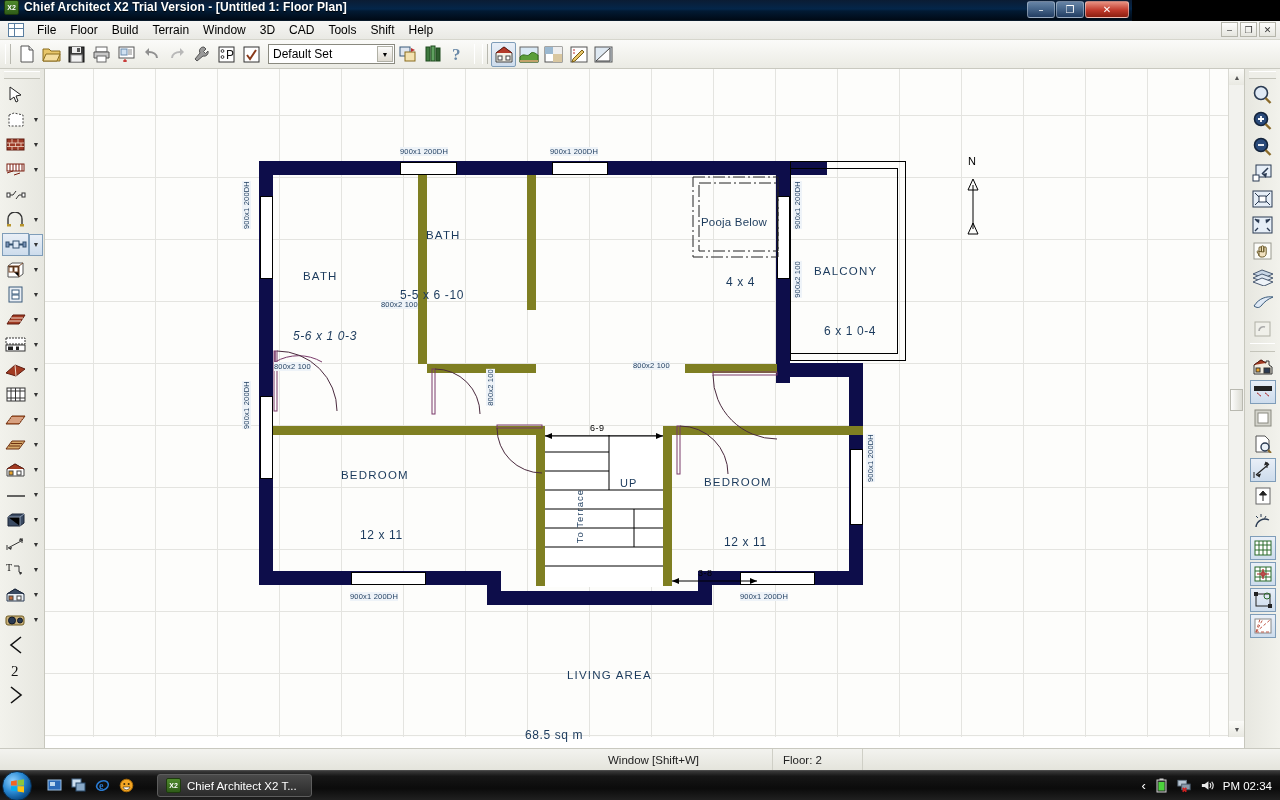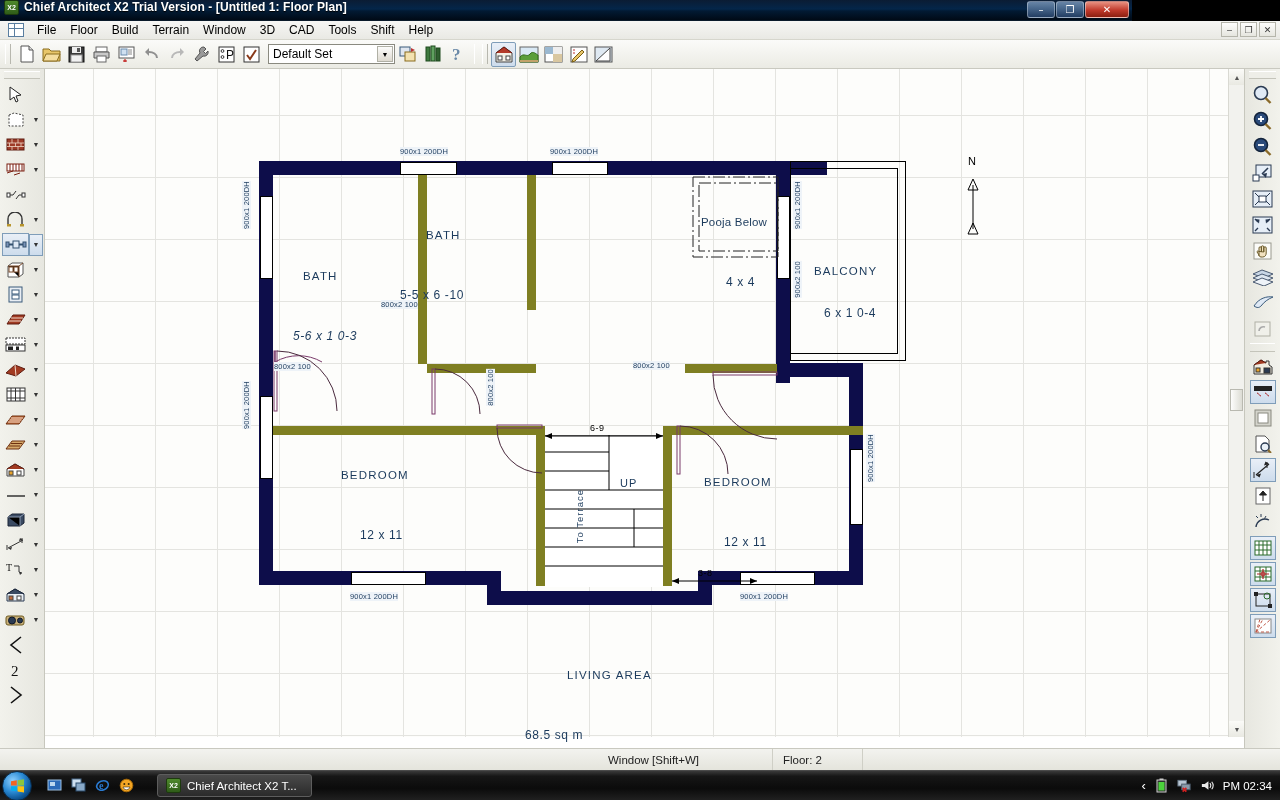--- a/index.html
+++ b/index.html
@@ -701,21 +701,21 @@
         <div class="lbl rname" style="left:258px;top:201px;">BATH</div>
         <div class="lbl rdim" style="left:248px;top:216px;font-style:italic;">5-6 x 1 0-3</div>
 
         <div class="lbl rname" style="left:381px;top:160px;">BATH</div>
         <div class="lbl rdim" style="left:355px;top:175px;">5-5 x 6 -10</div>
 
         <div class="lbl rname" style="left:656px;top:147px;font-size:11.5px;letter-spacing:.2px;">Pooja Below</div>
         <div class="lbl rdim" style="left:681px;top:162px;">4 x 4</div>
 
         <div class="lbl rname" style="left:769px;top:196px;">BALCONY</div>
-        <div class="lbl rdim" style="left:779px;top:193px;">6 x 1 0-4</div>
+        <div class="lbl rdim" style="left:779px;top:211px;">6 x 1 0-4</div>
 
         <div class="lbl rname" style="left:296px;top:400px;">BEDROOM</div>
         <div class="lbl rdim" style="left:315px;top:415px;">12 x 11</div>
 
         <div class="lbl rname" style="left:659px;top:407px;">BEDROOM</div>
         <div class="lbl rdim" style="left:679px;top:422px;">12 x 11</div>
 
         <div class="lbl rname" style="left:494px;top:600px;padding-left:28px;">LIVING AREA</div>
         <div class="lbl rdim" style="left:480px;top:615px;">68.5 sq m</div>
 

